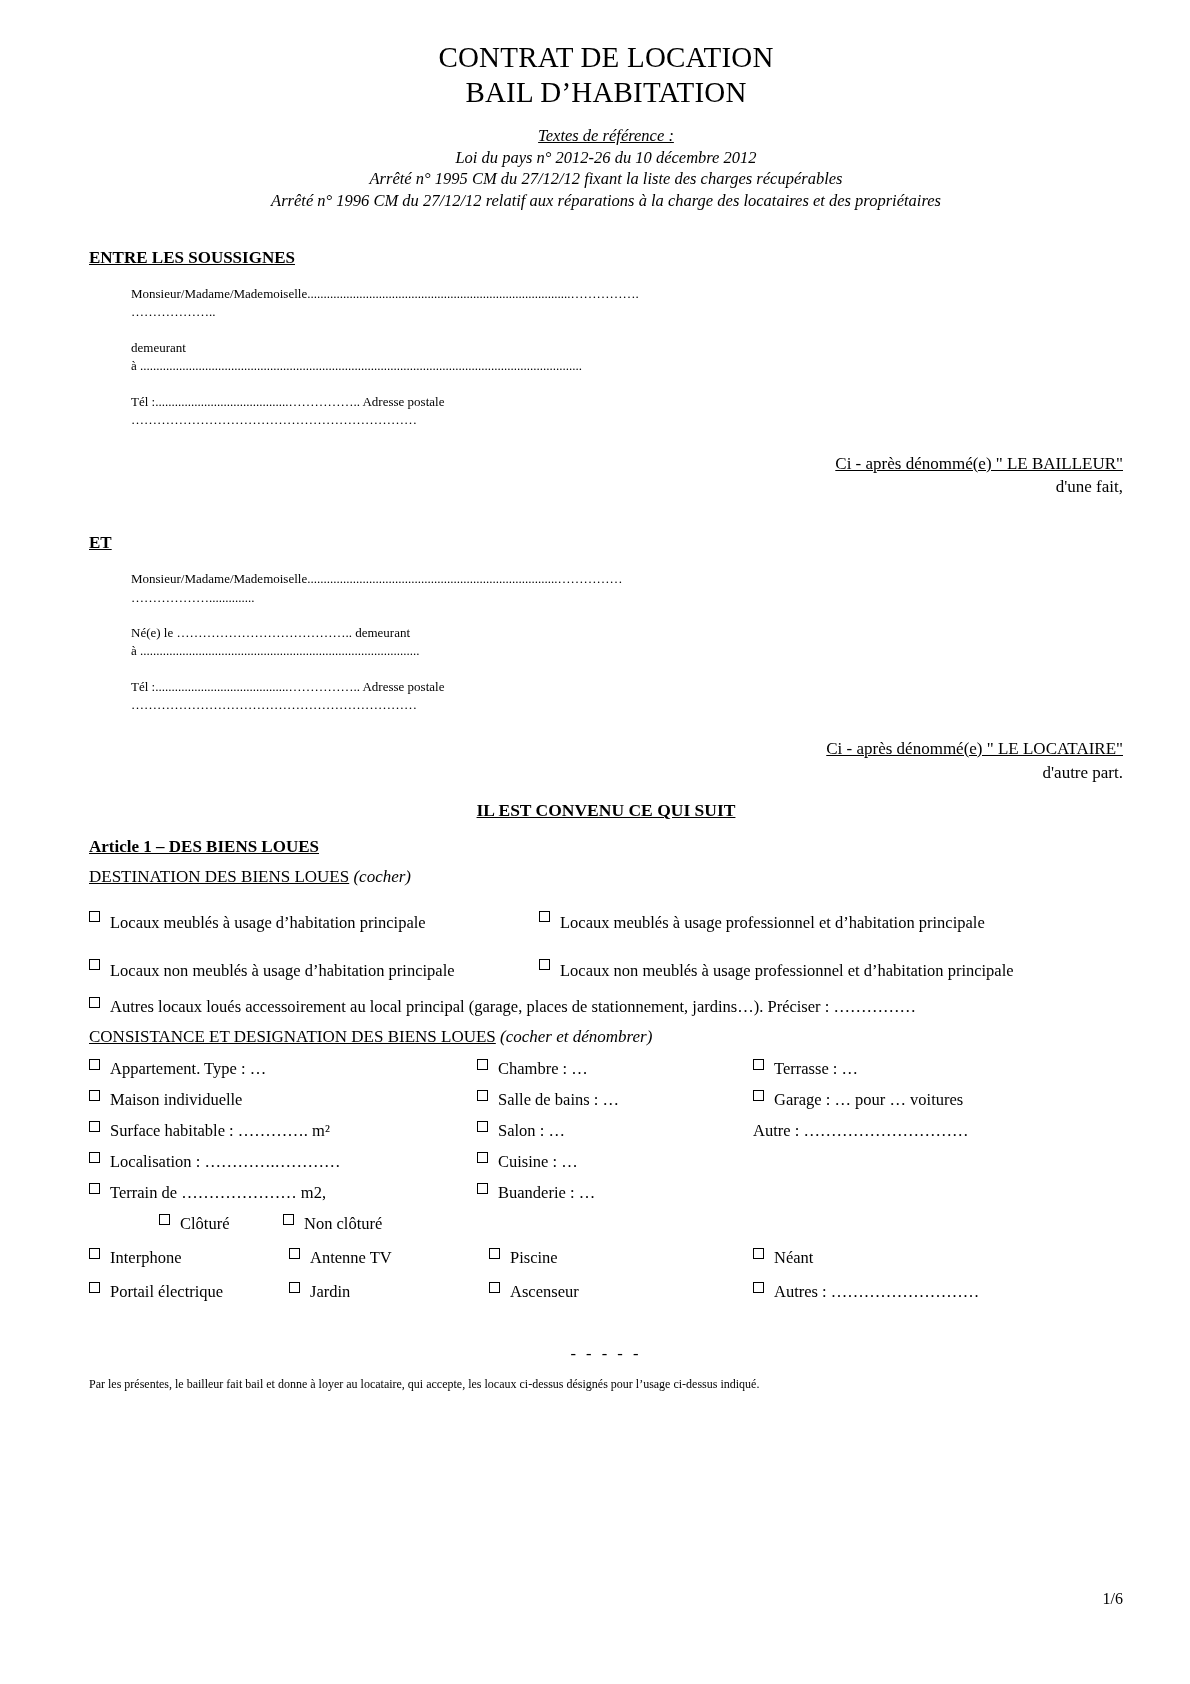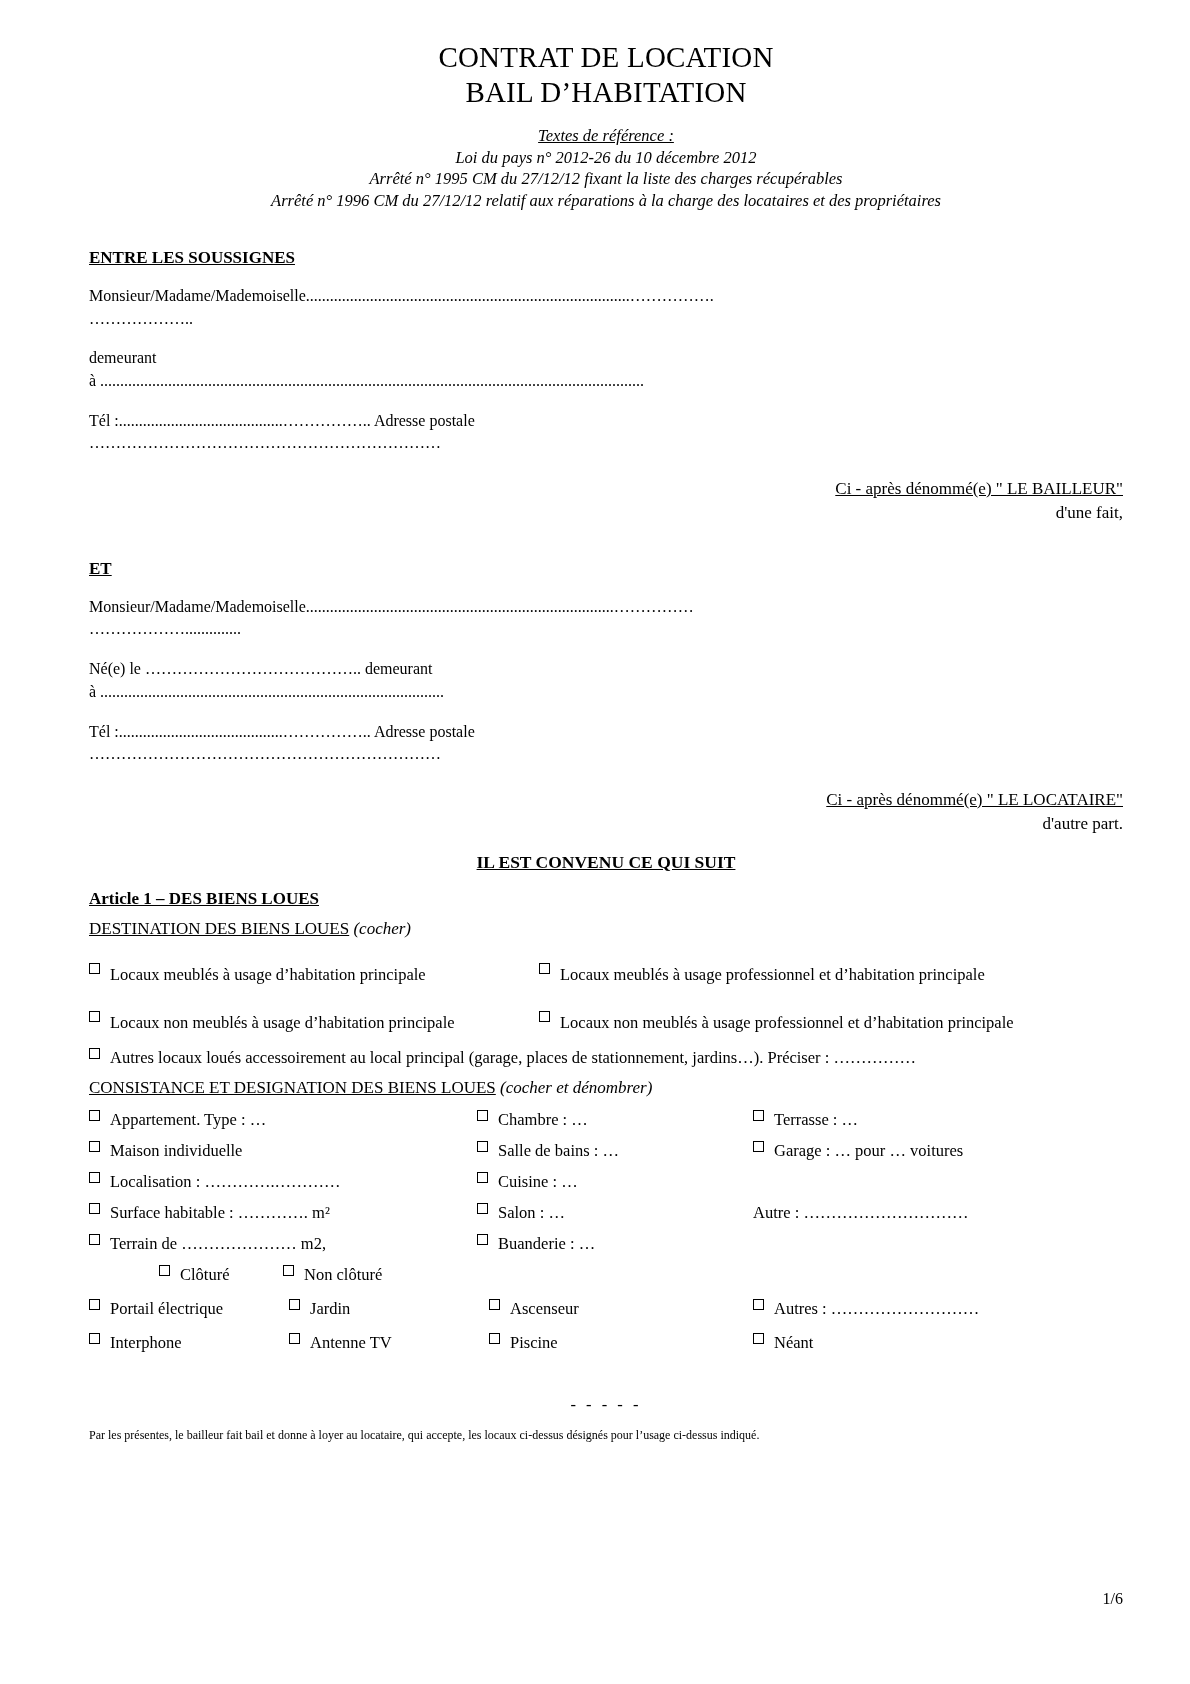--- a/index.html
+++ b/index.html
@@ -45,23 +45,24 @@
     margin-top: 14px;
   }
   .refs .underline { text-decoration: underline; font-style: italic; }
   .section-head {
     font-weight: bold;
     text-decoration: underline;
     font-size: 17px;
     margin-top: 36px;
   }
   .para {
-    font-size: 16px;
+    font-size: 13px;
     line-height: 1.42;
     margin-top: 17px;
+    margin-left: 42px;
   }
   .right-note {
     text-align: right;
     font-size: 17px;
     margin-top: 22px;
     line-height: 1.4;
   }
   .right-note .u { text-decoration: underline; }
   .et {
     font-weight: bold;
@@ -298,46 +299,46 @@
         </div>
         <div class="g-c3">
           <span class="cb"></span>
           <span>Garage : …   pour   …   voitures</span>
         </div>
       </div>
 
       <div class="row">
         <div class="g-c1">
           <span class="cb"></span>
-          <span>Localisation : ………….…………</span>
-        </div>
-        <div class="g-c2">
-          <span class="cb"></span>
-          <span>Cuisine : …</span>
-        </div>
-        <div class="g-c3"></div>
-      </div>
-
-      <div class="row">
-        <div class="g-c1">
-          <span class="cb"></span>
           <span>Surface habitable : …………. m²</span>
         </div>
         <div class="g-c2">
           <span class="cb"></span>
           <span>Salon : …</span>
         </div>
         <div class="g-c3">
           <span>Autre : …………………………</span>
         </div>
       </div>
 
       <div class="row">
         <div class="g-c1">
           <span class="cb"></span>
+          <span>Localisation : ………….…………</span>
+        </div>
+        <div class="g-c2">
+          <span class="cb"></span>
+          <span>Cuisine : …</span>
+        </div>
+        <div class="g-c3"></div>
+      </div>
+
+      <div class="row">
+        <div class="g-c1">
+          <span class="cb"></span>
           <span>Terrain de ………………… m2,</span>
         </div>
         <div class="g-c2">
           <span class="cb"></span>
           <span>Buanderie : …</span>
         </div>
         <div class="g-c3"></div>
       </div>
 
       <div class="indent-row">
@@ -350,51 +351,51 @@
           <span>Non clôturé</span>
         </div>
       </div>
     </div>
 
 
     <div class="grid4">
       <div class="row">
         <div class="q1">
           <span class="cb"></span>
+          <span>Interphone</span>
+        </div>
+        <div class="q2">
+          <span class="cb"></span>
+          <span>Antenne TV</span>
+        </div>
+        <div class="q3">
+          <span class="cb"></span>
+          <span>Piscine</span>
+        </div>
+        <div class="q4">
+          <span class="cb"></span>
+          <span>Néant</span>
+        </div>
+      </div>
+      <div class="row">
+        <div class="q1">
+          <span class="cb"></span>
           <span>Portail électrique</span>
         </div>
         <div class="q2">
           <span class="cb"></span>
           <span>Jardin</span>
         </div>
         <div class="q3">
           <span class="cb"></span>
           <span>Ascenseur</span>
         </div>
         <div class="q4">
           <span class="cb"></span>
           <span>Autres : ………………………</span>
-        </div>
-      </div>
-      <div class="row">
-        <div class="q1">
-          <span class="cb"></span>
-          <span>Interphone</span>
-        </div>
-        <div class="q2">
-          <span class="cb"></span>
-          <span>Antenne TV</span>
-        </div>
-        <div class="q3">
-          <span class="cb"></span>
-          <span>Piscine</span>
-        </div>
-        <div class="q4">
-          <span class="cb"></span>
-          <span>Néant</span>
         </div>
       </div>
     </div>
 
     <div class="dashes">- - - - -</div>
 
     <div class="closing">Par les présentes, le bailleur fait bail et donne à loyer au locataire, qui accepte, les locaux ci-dessus désignés pour  l’usage ci-dessus indiqué.</div>
 
   </div>
 

